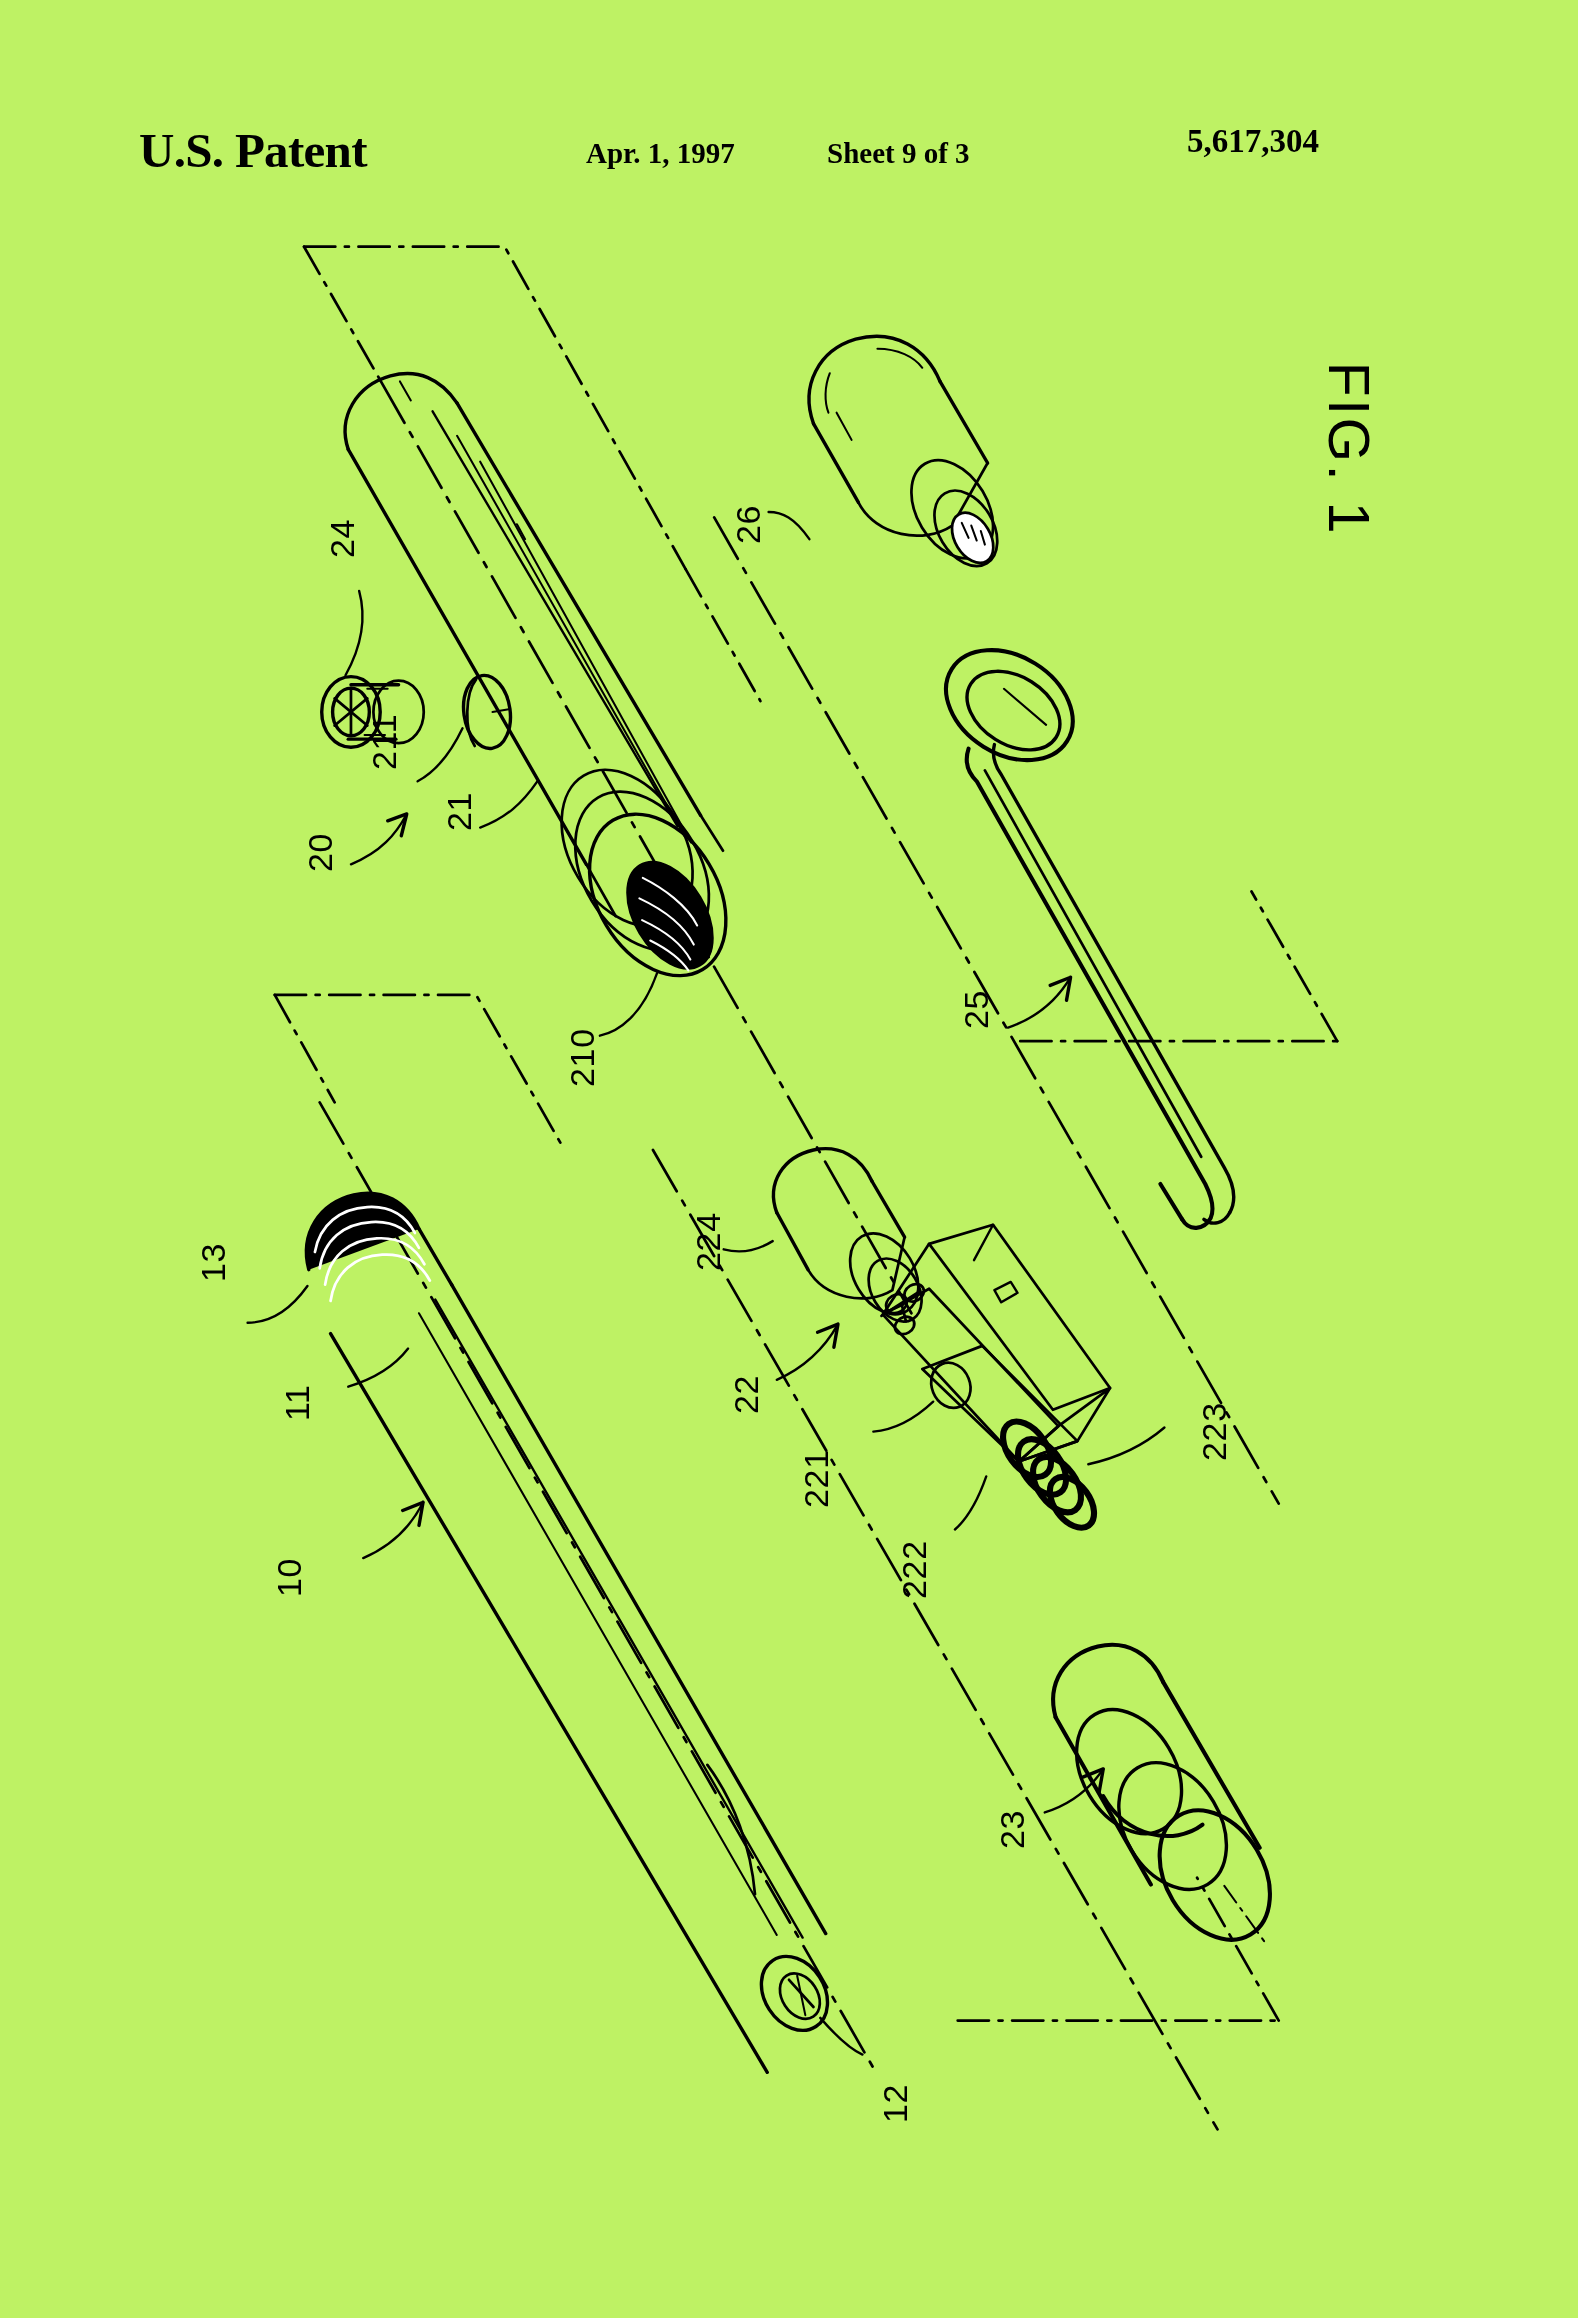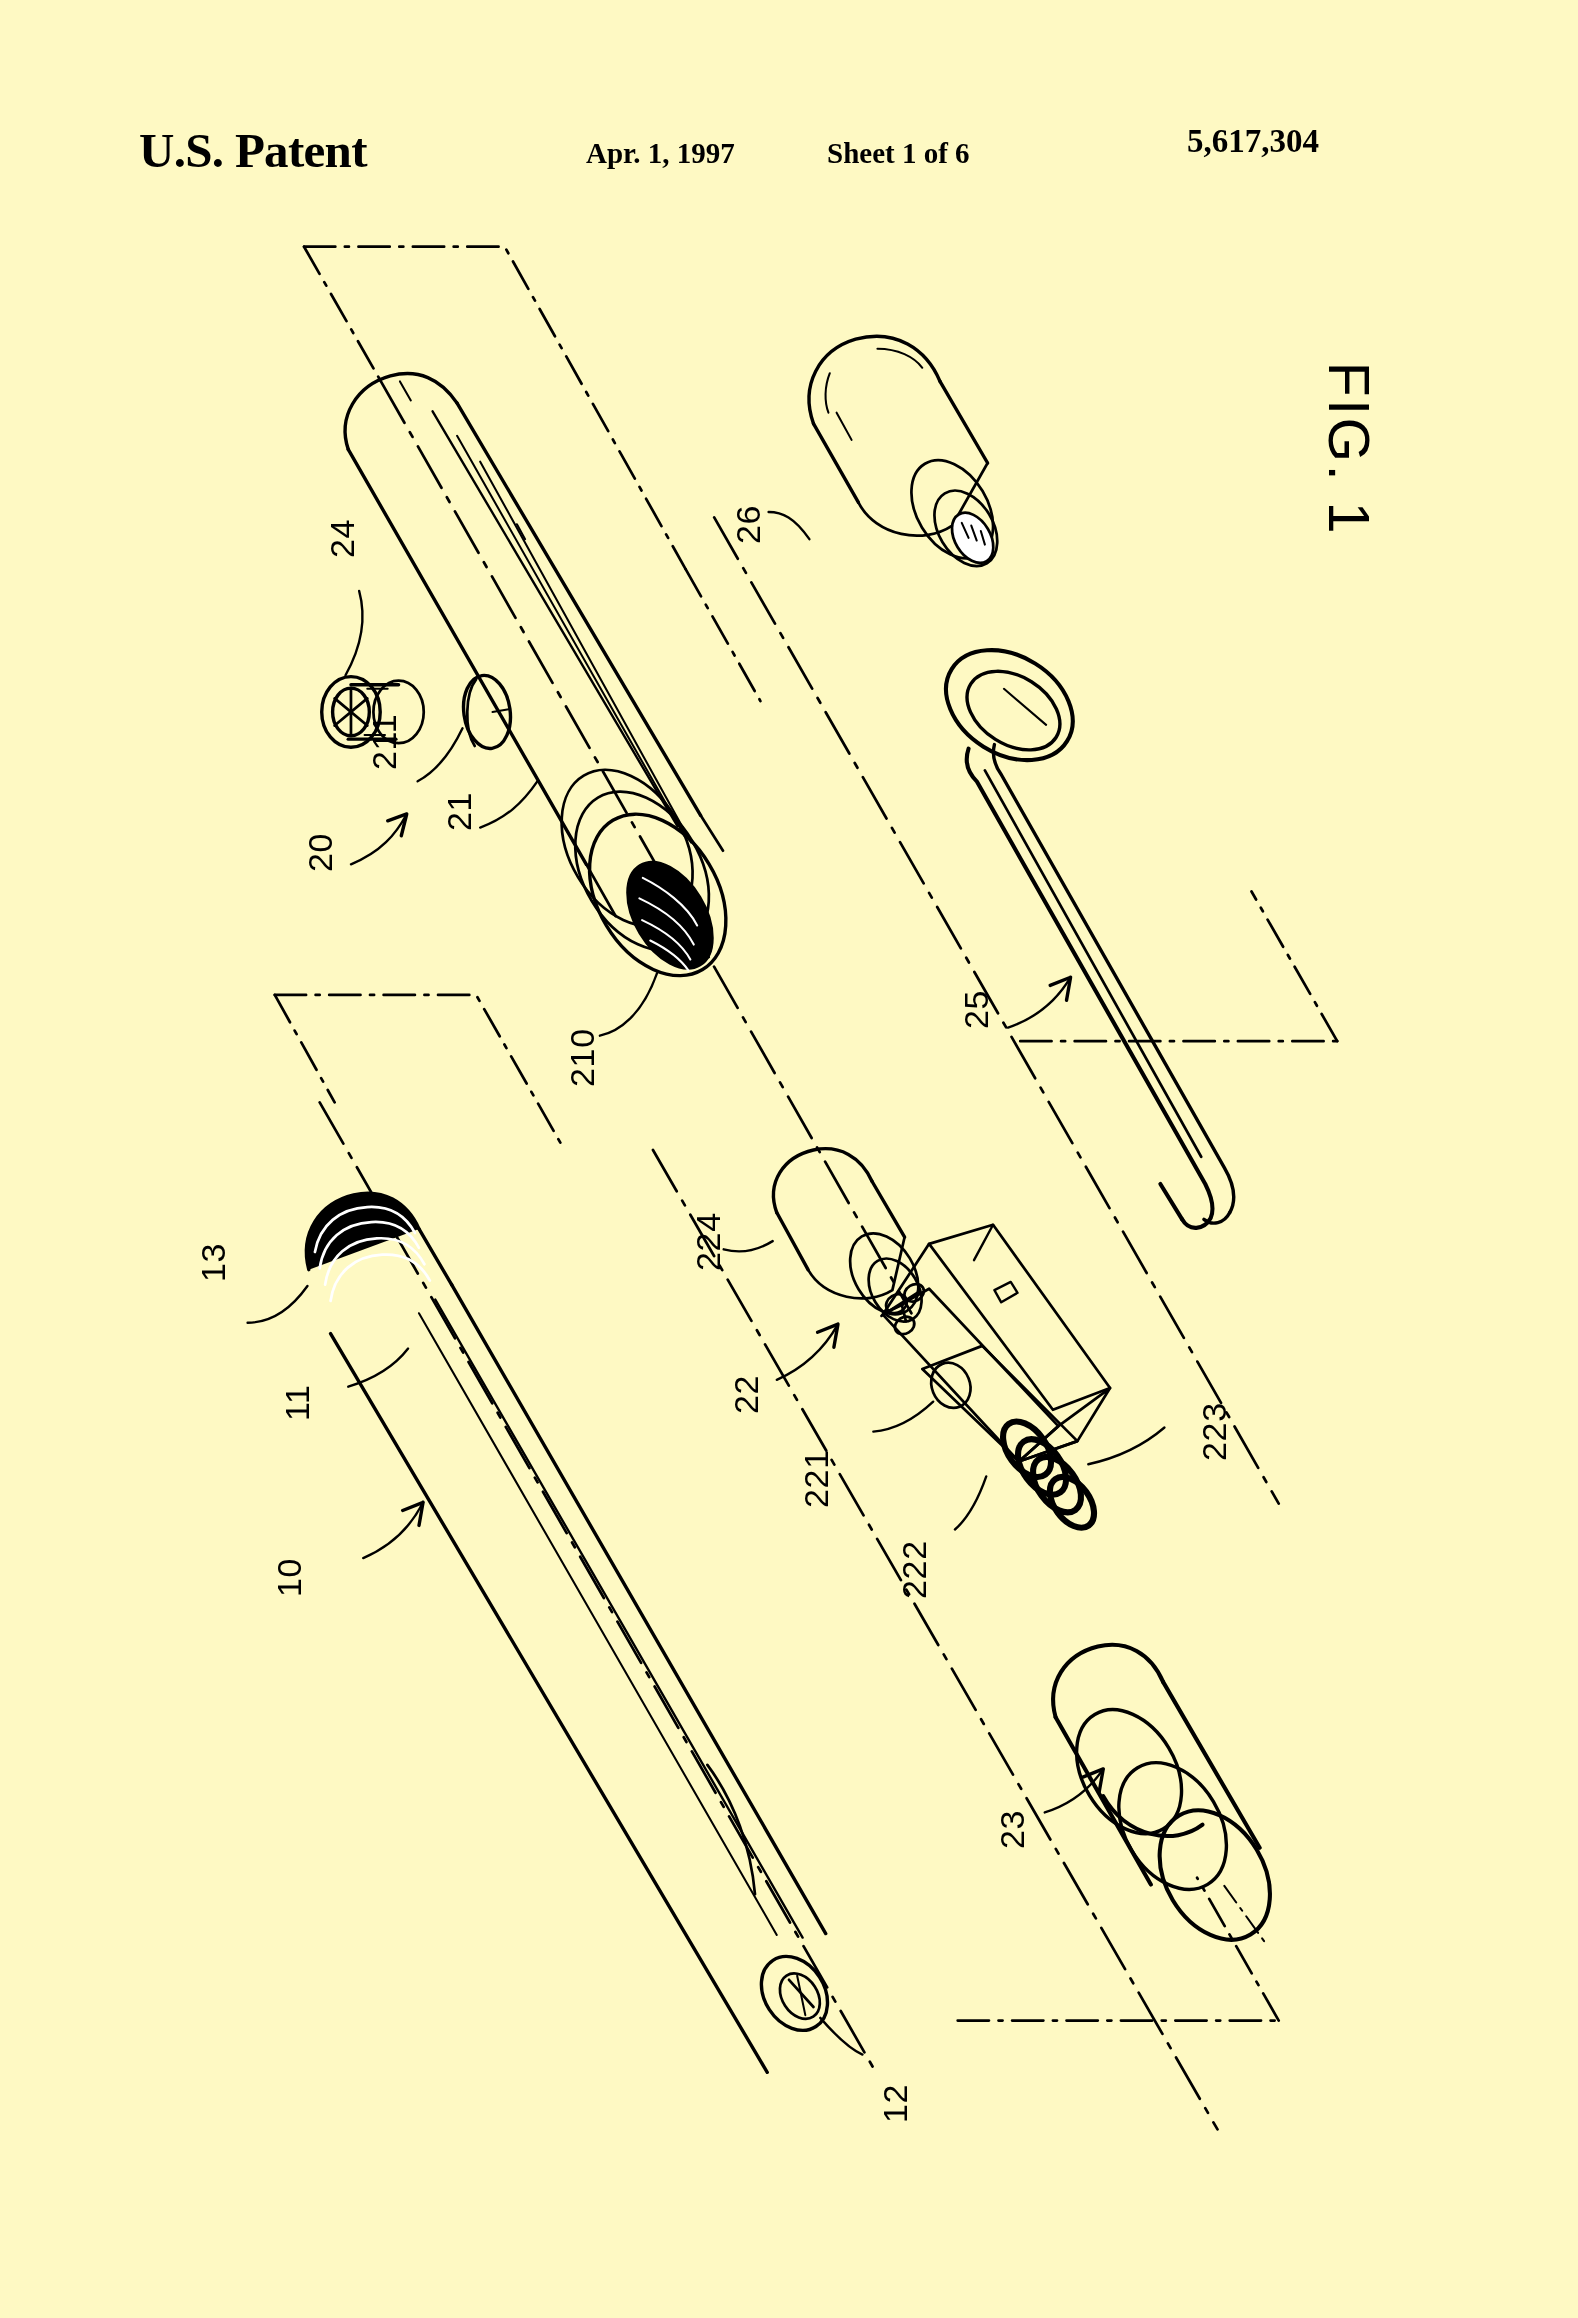--- a/index.html
+++ b/index.html
@@ -4,21 +4,21 @@
 <title>US Patent 5,617,304 — Sheet 1 of 3</title>
 <style>
   html,body{margin:0;padding:0;background:#ffffff;}
   body{
     width:1578px;height:2319px;
     font-family:"Liberation Serif", serif;
     color:#000;
     position:relative;
     overflow:hidden;
   }
-  .page{position:absolute;inset:0;background:#fef9c3;}
+  .page{position:absolute;inset:0;background:#bef264;}
 
   
   .header{
     position:absolute;
     left:0;top:122px;width:1578px;height:75px;
   }
   .hdr-title{
     position:absolute;left:139px;top:0px;
     font-family:"Liberation Serif", serif;
     font-weight:bold;font-size:49px;letter-spacing:-0.7px;
@@ -70,21 +70,21 @@
   }
 </style>
 </head>
 <body>
 
 <div class="page">
 
   <div class="header">
     <div class="hdr-title">U.S. Patent</div>
     <div class="hdr-date">Apr. 1, 1997</div>
-    <div class="hdr-sheet">Sheet 1 of 6</div>
+    <div class="hdr-sheet">Sheet 9 of 3</div>
     <div class="hdr-number">5,617,304</div>
   </div>
 
   <div class="fig-label">FIG. 1</div>
 
   <div class="drawing">
   <svg viewBox="0 0 2320 3408" xmlns="http://www.w3.org/2000/svg" fill="none" stroke="#000" stroke-linecap="round" stroke-linejoin="round">
 
     <g stroke-width="4" stroke-dasharray="46 14 6 14">
       <path d="M 447 362 L 742 362 L 1008 836"></path>

